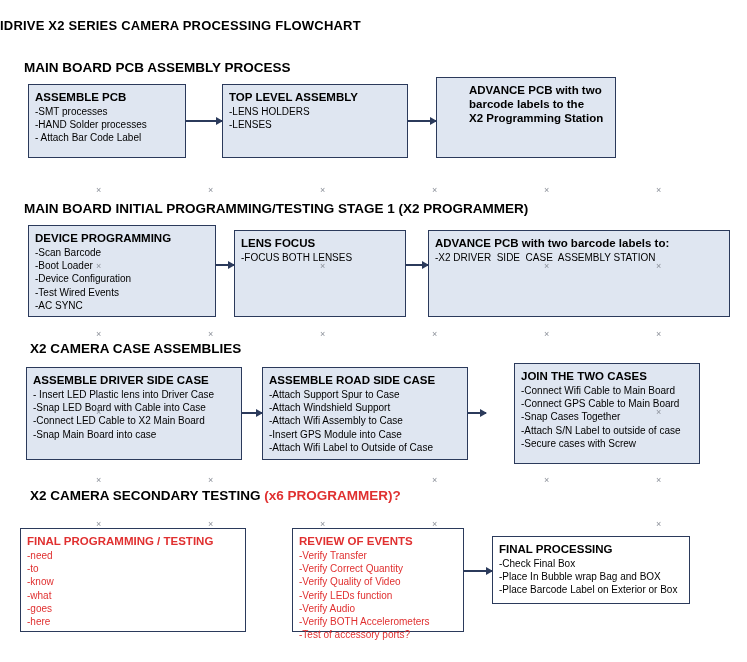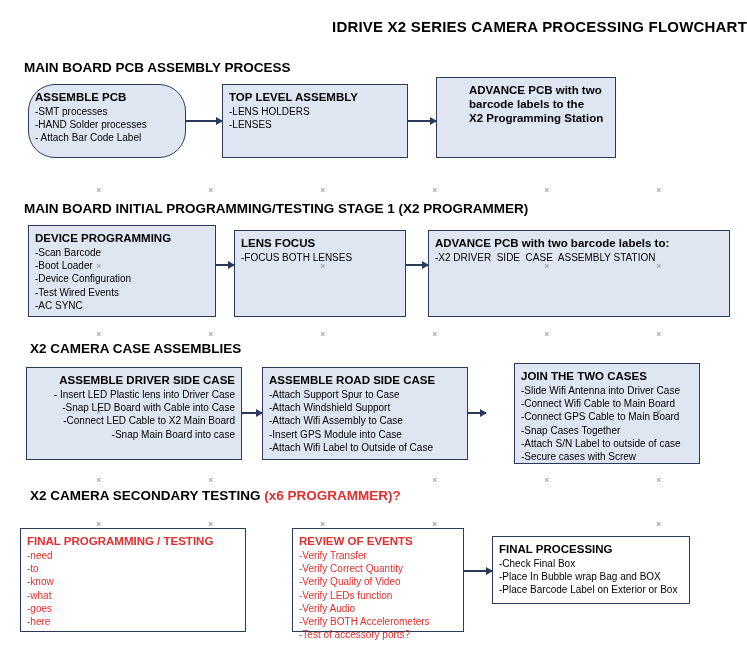--- a/index.html
+++ b/index.html
@@ -13,22 +13,22 @@
     position: relative;
     font-family: "Liberation Sans", sans-serif;
     color: #000000;
     overflow: hidden;
   }
   .title {
     position: absolute;
     left: 0;
     top: 18px;
     width: 747px;
-    text-align: right;
-    font-size: 15px;
+    text-align: left;
+    font-size: 13px;
     font-weight: bold;
     letter-spacing: 0.2px;
   }
   .section-head {
     position: absolute;
     font-size: 13.5px;
     font-weight: bold;
     white-space: nowrap;
   }
   .section-head .accent {
@@ -87,21 +87,21 @@
 </style>
 </head>
 <body>
 
 <div class="title">IDRIVE X2  SERIES CAMERA PROCESSING FLOWCHART</div>
 
 <div class="section-head" style="left:24px; top:60px;">
   <span>MAIN BOARD PCB ASSEMBLY PROCESS</span>
 </div>
 
-<div class="box" style="left:28px; top:84px; width:158px; height:74px;border-radius:27px;">
+<div class="box" style="left:28px; top:84px; width:158px; height:74px;">
   <div class="box-title">ASSEMBLE PCB</div>
   <div class="box-line">-SMT processes</div>
   <div class="box-line">-HAND Solder processes</div>
   <div class="box-line">- Attach Bar Code Label</div>
 </div>
 
 <div class="arrow" style="left:186px; top:120px; width:36px;"></div>
 
 <div class="box" style="left:222px; top:84px; width:186px; height:74px;">
   <div class="box-title">TOP LEVEL ASSEMBLY</div>
@@ -141,21 +141,21 @@
 
 <div class="box" style="left:428px; top:230px; width:302px; height:87px;">
   <div class="box-title">ADVANCE PCB with two barcode labels to:</div>
   <div class="box-line">-X2 DRIVER  SIDE  CASE  ASSEMBLY STATION</div>
 </div>
 
 <div class="section-head" style="left:30px; top:341px;">
   <span>X2 CAMERA CASE ASSEMBLIES</span>
 </div>
 
-<div class="box" style="left:26px; top:367px; width:216px; height:93px;text-align:right;">
+<div class="box" style="left:26px; top:367px; width:216px; height:93px;">
   <div class="box-title">ASSEMBLE DRIVER SIDE CASE</div>
   <div class="box-line">- Insert LED Plastic lens into Driver Case</div>
   <div class="box-line">-Snap LED Board with Cable into Case</div>
   <div class="box-line">-Connect LED Cable to X2 Main Board</div>
   <div class="box-line">-Snap Main Board into case</div>
 </div>
 
 <div class="arrow" style="left:242px; top:412px; width:20px;"></div>
 
 <div class="box" style="left:262px; top:367px; width:206px; height:93px;">
@@ -164,21 +164,20 @@
   <div class="box-line">-Attach Windshield Support</div>
   <div class="box-line">-Attach Wifi Assembly to Case</div>
   <div class="box-line">-Insert GPS Module into Case</div>
   <div class="box-line">-Attach Wifi Label to Outside of Case</div>
 </div>
 
 <div class="arrow" style="left:468px; top:412px; width:18px;"></div>
 
 <div class="box" style="left:514px; top:363px; width:186px; height:101px;">
   <div class="box-title">JOIN THE TWO CASES</div>
-  <div class="box-line">-Slide Wifi Antenna into Driver Case</div>
   <div class="box-line">-Connect Wifi Cable to Main Board</div>
   <div class="box-line">-Connect GPS Cable to Main Board</div>
   <div class="box-line">-Snap Cases Together</div>
   <div class="box-line">-Attach S/N Label to outside of case</div>
   <div class="box-line">-Secure cases with Screw</div>
 </div>
 
 <div class="section-head" style="left:30px; top:488px;">
   <span>X2 CAMERA SECONDARY TESTING  </span><span class="accent">(x6 PROGRAMMER)?</span>
 </div>

